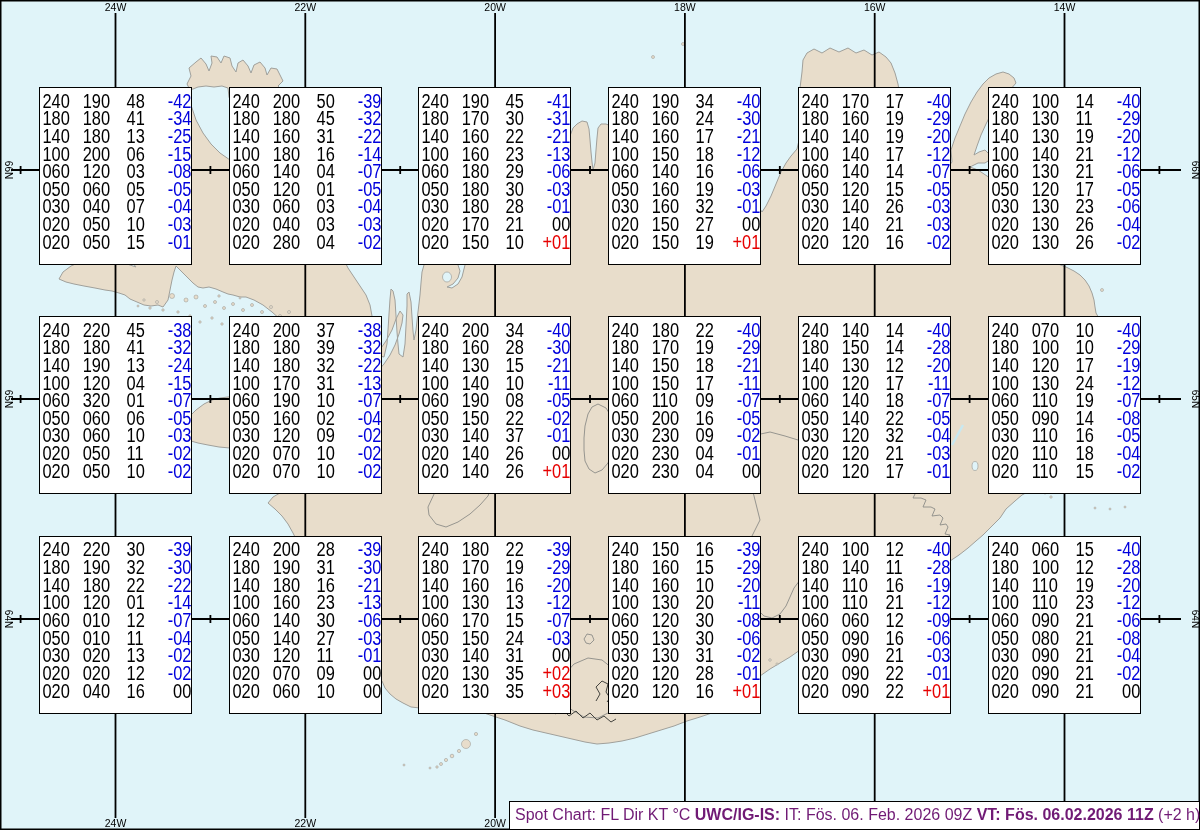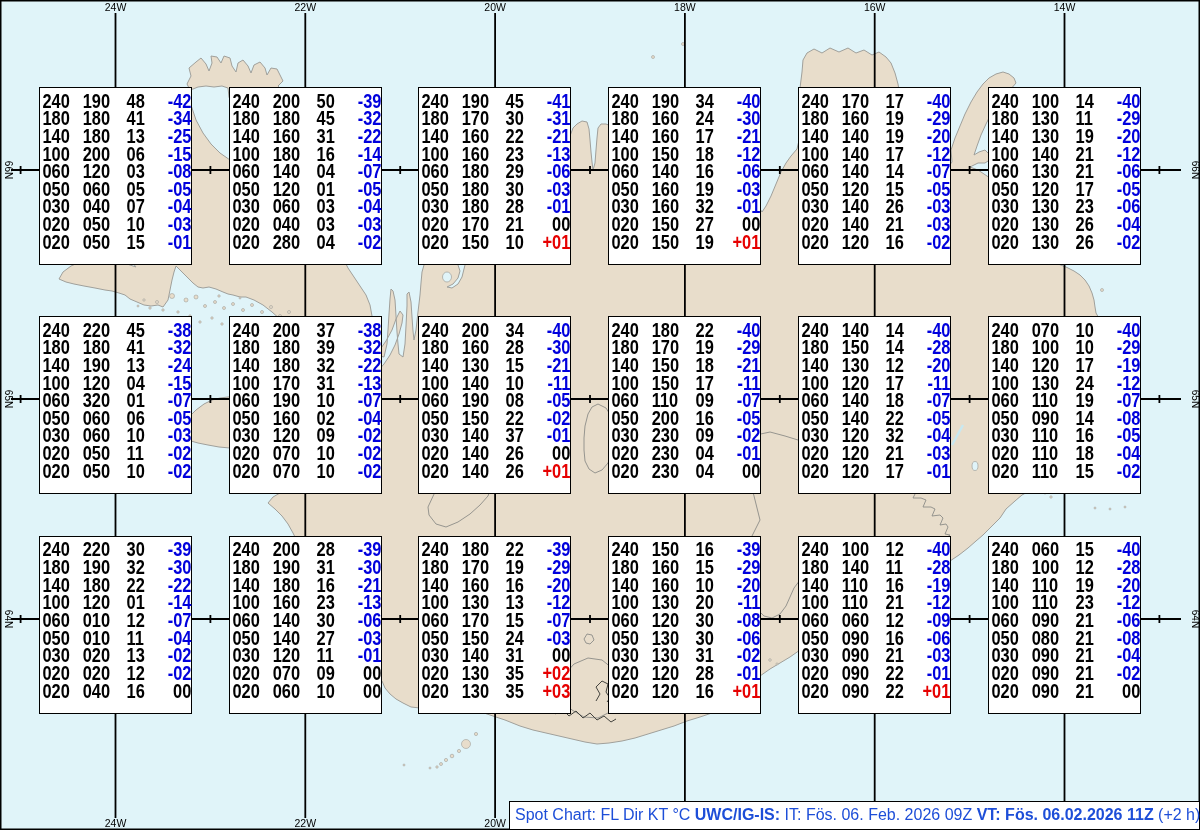--- a/index.html
+++ b/index.html
@@ -1,27 +1,27 @@
 <!DOCTYPE html>
 <html><head>
 <meta charset="utf-8">
 <title>Spot Chart</title>
 <style>
 html,body{margin:0;padding:0;width:1200px;height:830px;overflow:hidden;background:#e0f4f9;}
 #stage{position:relative;width:1200px;height:830px;font-family:"Liberation Sans",sans-serif;}
-.wb{position:absolute;width:153px;height:178px;background:#fff;border:1.5px solid #000;box-sizing:border-box;padding-top:4.6px;overflow:visible;font-weight:bold;}
+.wb{position:absolute;width:153px;height:178px;background:#fff;border:1.5px solid #000;box-sizing:border-box;padding-top:4.6px;overflow:visible;}
 .r{display:flex;width:184.6px;transform:scaleX(0.82);transform-origin:0 0;height:17.65px;line-height:17.65px;font-size:20px;color:#000;white-space:nowrap;}
 .c1{margin-left:3px;width:49.1px;text-align:left;}
 .c2{width:53.5px;text-align:left;}
 .c3{width:42px;text-align:left;}
 .c4{flex:1;text-align:right;padding-right:0;}
 .tn{color:#0000dd;}
 .tp{color:#e60000;}
 .tz{color:#000;}
-.cap{position:absolute;left:508.5px;top:801px;width:691.5px;height:29px;background:#fff;border:1.6px solid #000;box-sizing:border-box;font-size:16px;line-height:26px;padding-left:5.5px;color:#1d4ed8;white-space:nowrap;}
+.cap{position:absolute;left:508.5px;top:801px;width:691.5px;height:29px;background:#fff;border:1.6px solid #000;box-sizing:border-box;font-size:16px;line-height:26px;padding-left:5.5px;color:#701a75;white-space:nowrap;}
 </style>
 </head>
 <body>
 <div id="stage">
 <svg width="1200" height="830" viewBox="0 0 1200 830" style="position:absolute;left:0;top:0">
 
 <rect x="0" y="0" width="1200" height="830" fill="#e0f4f9"></rect>
 
 <path d="M54 193 L60 179 L67 165 L76 151 L86 139 L96 128 L106 119 L116 111 L126 105 L136 100 L146 96 L156 93 L166 91 L176 90 L184 89 L188 93 L191 105 L196 120 L203 133 L211 144 L220 153 L230 160 L240 165 L250 168 L260 170 L270 170 L280 168 L288 163 L293 155 L294 147 L289 140 L282 136 L274 134 L266 133 L258 130 L250 126 L243 120 L237 113 L232 105 L229 97 L228 88 L222 86 L214 87 L206 86 L198 87 L193 89 L190 90 L187 84 L191 76 L189 68 L196 62 L201 58 L206 64 L209 71 L212 63 L211 56 L217 57 L221 63 L224 56 L230 58 L232 66 L236 72 L238 63 L243 60 L248 66 L251 73 L254 65 L260 62 L265 68 L267 75 L271 68 L277 69 L280 75 L283 81 L278 86 L282 90 L288 96 L294 105 L302 116 L309 130 L315 146 L319 162 L324 180 L328 198 L332 216 L336 234 L340 250 L343 258 L348 268 L354 277 L360 286 L366 295 L370 305 L372 316 L374 328 L376 340 L378 350 L380 356 L384 357 L387 344 L388 330 L389 314 L390 299 L391 289 L393 291 L395 300 L396 316 L397 332 L398 344 L399 354 L403 357 L405 344 L406 326 L407 306 L407 294 L409 292 L411 302 L412 317 L413 331 L414 340 L416 330 L418 312 L420 295 L421 283 L422 272 L424 265 L428 261 L434 258 L441 256 L448 257 L454 260 L458 265 L460 271 L458 278 L453 284 L447 287 L452 288 L458 284 L462 277 L464 269 L466 261 L469 254 L473 248 L477 243 L482 238 L488 235 L494 233 L500 230 L504 222 L507 210 L509 196 L511 182 L513 168 L515 157 L518 150 L523 146 L529 150 L533 158 L535 170 L536 185 L537 200 L538 215 L540 228 L542 240 L544 245 L548 251 L552 254 L556 251 L559 244 L561 232 L562 220 L563 205 L564 190 L565 175 L566 160 L568 146 L570 136 L573 128 L577 124 L582 121 L587 122 L589 129 L590 140 L591 152 L592 162 L593 170 L595 163 L596 150 L597 138 L598 128 L601 124 L606 124 L611 126 L616 130 L621 135 L625 141 L629 150 L633 161 L637 173 L640 186 L643 199 L646 212 L649 224 L652 235 L655 244 L658 250 L661 252 L663 244 L663 232 L661 218 L659 204 L656 189 L653 174 L650 160 L648 148 L646 139 L651 134 L658 130 L666 131 L674 135 L681 141 L686 149 L690 158 L695 166 L700 173 L706 177 L712 174 L716 166 L719 157 L721 149 L725 142 L731 139 L737 142 L741 149 L744 159 L747 171 L750 183 L754 196 L758 206 L762 212 L766 206 L771 196 L776 184 L781 172 L786 163 L791 156 L797 149 L800 136 L799 120 L801 104 L800 88 L802 72 L803 60 L807 53 L814 49 L822 53 L830 48 L839 52 L848 48 L856 53 L864 50 L872 55 L879 52 L886 57 L891 63 L895 73 L898 84 L900 96 L902 108 L905 121 L909 135 L914 147 L921 156 L929 163 L938 167 L946 170 L952 162 L951 150 L955 138 L960 126 L965 114 L971 102 L977 92 L983 84 L989 78 L996 74 L1003 72 L1009 74 L1014 78 L1016 83 L1010 90 L1004 97 L997 105 L991 114 L986 124 L981 135 L977 146 L974 155 L979 152 L985 150 L989 154 L991 159 L985 163 L978 163 L970 167 L978 170 L987 176 L996 182 L1005 190 L1013 199 L1020 209 L1026 220 L1031 231 L1036 240 L1042 247 L1049 244 L1054 250 L1048 256 L1042 260 L1050 262 L1058 264 L1066 267 L1074 271 L1080 275 L1085 280 L1089 286 L1092 293 L1094 300 L1095 307 L1096 313 L1101 322 L1108 334 L1114 347 L1119 360 L1123 373 L1126 386 L1127 399 L1126 412 L1123 424 L1117 436 L1108 447 L1096 457 L1083 466 L1068 475 L1052 482 L1043 486 L1033 489 L1022 495 L1015 501 L1006 509 L1000 518 L994 524 L988 530 L983 535 L976 541 L968 548 L959 555 L950 561 L935 570 L918 580 L900 591 L882 601 L864 611 L846 621 L828 631 L812 641 L800 650 L790 657 L780 663 L770 669 L760 676 L750 683 L741 691 L734 699 L729 707 L722 710 L712 713 L700 717 L687 721 L674 726 L661 730 L648 734 L635 738 L622 741 L609 743 L597 744 L585 742 L572 739 L559 736 L546 733 L533 730 L520 726 L505 720 L490 715 L475 710 L460 706 L450 707 L440 707 L430 706 L420 708 L411 707 L403 703 L396 699 L390 694 L385 688 L382 681 L376 684 L368 687 L358 688 L347 687 L336 683 L325 679 L314 676 L303 673 L292 671 L281 669 L270 668 L259 668 L249 666 L241 661 L235 654 L233 648 L236 643 L243 640 L252 639 L261 641 L270 639 L279 636 L288 634 L296 632 L303 626 L307 617 L310 607 L312 597 L314 589 L317 583 L323 578 L331 574 L340 570 L349 567 L354 569 L351 574 L343 578 L334 582 L326 585 L319 586 L313 579 L308 570 L305 561 L303 553 L298 543 L293 533 L288 524 L282 516 L275 509 L268 503 L273 497 L280 493 L285 488 L281 479 L275 470 L268 461 L263 452 L262 447 L252 448 L241 449 L230 448 L219 447 L208 445 L198 443 L191 441 L187 437 L185 430 L186 422 L190 416 L196 410 L204 404 L212 400 L220 398 L228 397 L236 396 L244 395 L252 394 L260 393 L268 394 L276 392 L284 394 L292 392 L300 391 L308 390 L316 390 L324 389 L332 389 L342 392 L351 389 L360 385 L369 379 L377 372 L384 364 L390 355 L395 345 L399 334 L402 323 L403 315 L400 311 L396 319 L392 330 L386 341 L379 351 L370 358 L360 362 L349 361 L338 358 L327 354 L317 349 L308 343 L299 336 L290 328 L281 320 L272 312 L263 305 L254 300 L246 297 L240 297 L233 295 L228 294 L223 292 L216 289 L209 287 L203 288 L198 287 L193 283 L188 278 L181 271 L176 266 L174 272 L172 280 L170 290 L168 300 L163 307 L158 305 L151 306 L144 305 L137 302 L130 299 L125 295 L119 293 L112 291 L105 290 L95 288 L84 286 L74 284 L66 282 L59 279 L63 272 L71 266 L80 262 L89 259 L96 257 L104 258 L113 260 L122 262 L130 265 L136 267 L131 261 L124 258 L116 256 L108 254 L100 252 L92 251 L84 252 L76 254 L68 256 L60 258 L54 254 L50 248 L54 242 L50 236 L48 230 L54 224 L50 218 L49 212 L53 206 L50 200 L52 196 Z" fill="#e8ddcb" stroke="#a0a09b" stroke-width="1"></path>
 

